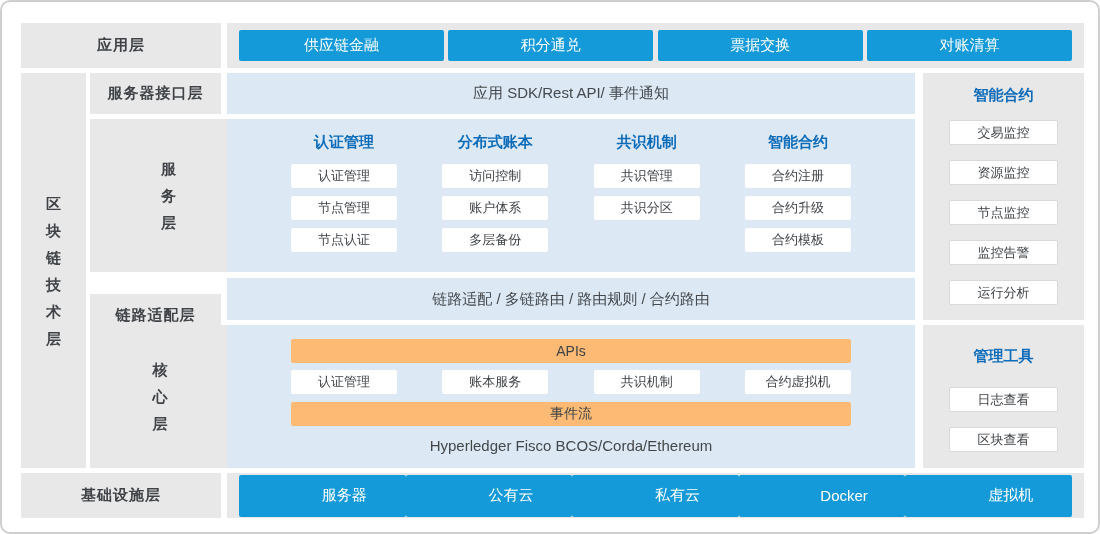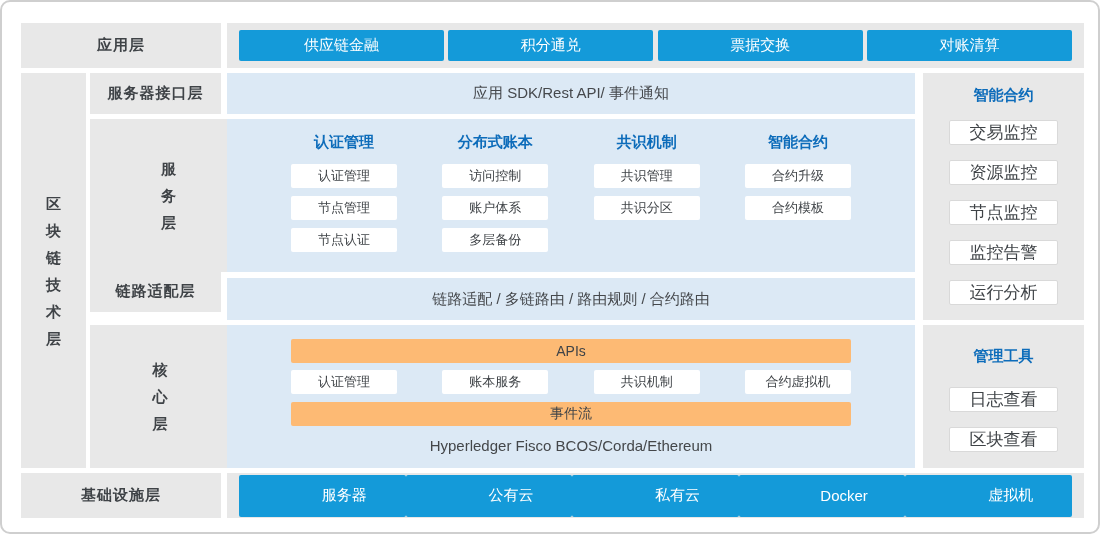--- a/index.html
+++ b/index.html
@@ -57,21 +57,21 @@
     margin-top:11px;text-align:center;font-size:15px;color:#44474a;
   }
   .side-box{padding-top:13px;}
   .side-box .blue-header{margin-bottom:16px;}
   .side-box.tools{padding-top:22px;}
   .side-box.tools .blue-header{margin-bottom:22px;}
   .side-chip{
     width:107px;height:23px;margin:0 auto 15px auto;background:#ffffff;
     border:1px solid #d9d9d9;border-radius:2px;
     display:flex;align-items:center;justify-content:center;
-    font-size:17px;color:#3f4347;white-space:nowrap;
+    font-size:13px;color:#3f4347;white-space:nowrap;
   }
 </style>
 </head>
 <body>
 
 <div class="frame">
 
   <div class="abs gray layer-label" style="left:19px;top:21px;width:200px;height:45px;">应用层</div>
   <div class="abs gray strip" style="left:225px;top:21px;width:857px;height:45px;">
     <div class="btn btn-app">供应链金融</div>
@@ -81,21 +81,21 @@
   </div>
 
   <div class="abs gray" style="left:19px;top:71px;width:65px;height:395px;display:flex;align-items:center;">
     <span class="vtext">区块链技术层</span>
   </div>
 
   <div class="abs gray layer-label" style="left:88px;top:71px;width:131px;height:41px;">服务器接口层</div>
   <div class="abs gray" style="left:88px;top:117px;width:157px;height:153px;display:flex;align-items:center;">
     <span class="vtext">服务层</span>
   </div>
-  <div class="abs gray layer-label" style="left:88px;top:268px;width:131px;height:42px;">链路适配层</div>
+  <div class="abs gray layer-label" style="left:88px;top:292px;width:131px;height:42px;">链路适配层</div>
   <div class="abs gray" style="left:88px;top:323px;width:140px;height:143px;display:flex;align-items:center;">
     <span class="vtext">核心层</span>
   </div>
 
   <div class="abs lightblue bar-text" style="left:225px;top:71px;width:688px;height:41px;">应用 SDK/Rest API/ 事件通知</div>
 
   <div class="abs lightblue service-box" style="left:225px;top:117px;width:688px;height:153px;">
     <div class="svc-col">
       <div class="blue-header">认证管理</div>
       <div class="chip">认证管理</div>
@@ -108,20 +108,21 @@
       <div class="chip">账户体系</div>
       <div class="chip">多层备份</div>
     </div>
     <div class="svc-col">
       <div class="blue-header">共识机制</div>
       <div class="chip">共识管理</div>
       <div class="chip">共识分区</div>
     </div>
     <div class="svc-col">
       <div class="blue-header">智能合约</div>
+      <div class="chip">合约注册</div>
       <div class="chip">合约升级</div>
       <div class="chip">合约模板</div>
     </div>
   </div>
 
   <div class="abs lightblue bar-text" style="left:225px;top:276px;width:688px;height:42px;">链路适配 / 多链路由 / 路由规则 / 合约路由</div>
 
   <div class="abs lightblue core-box" style="left:225px;top:323px;width:688px;height:143px;">
     <div class="wide-bar">APIs</div>
     <div class="core-row">

